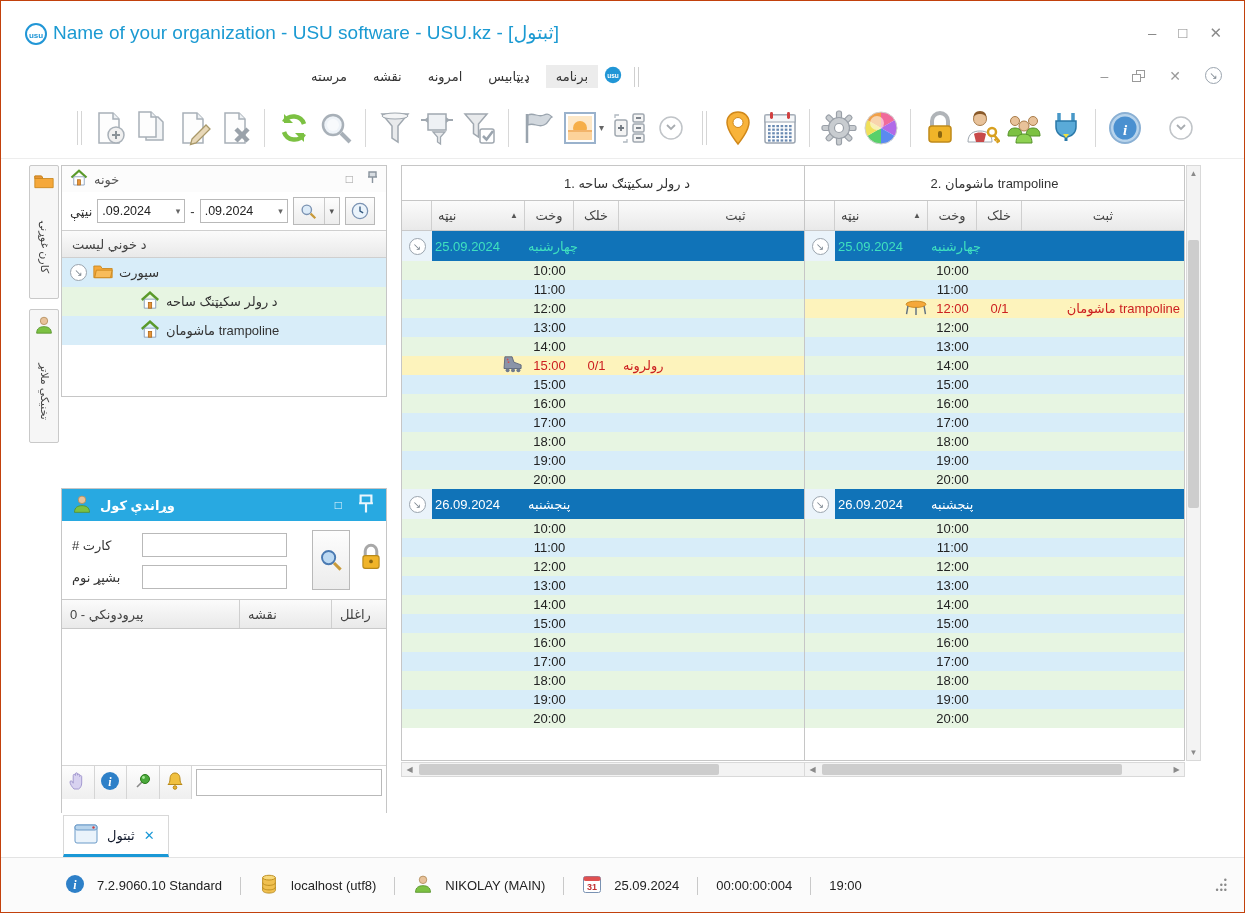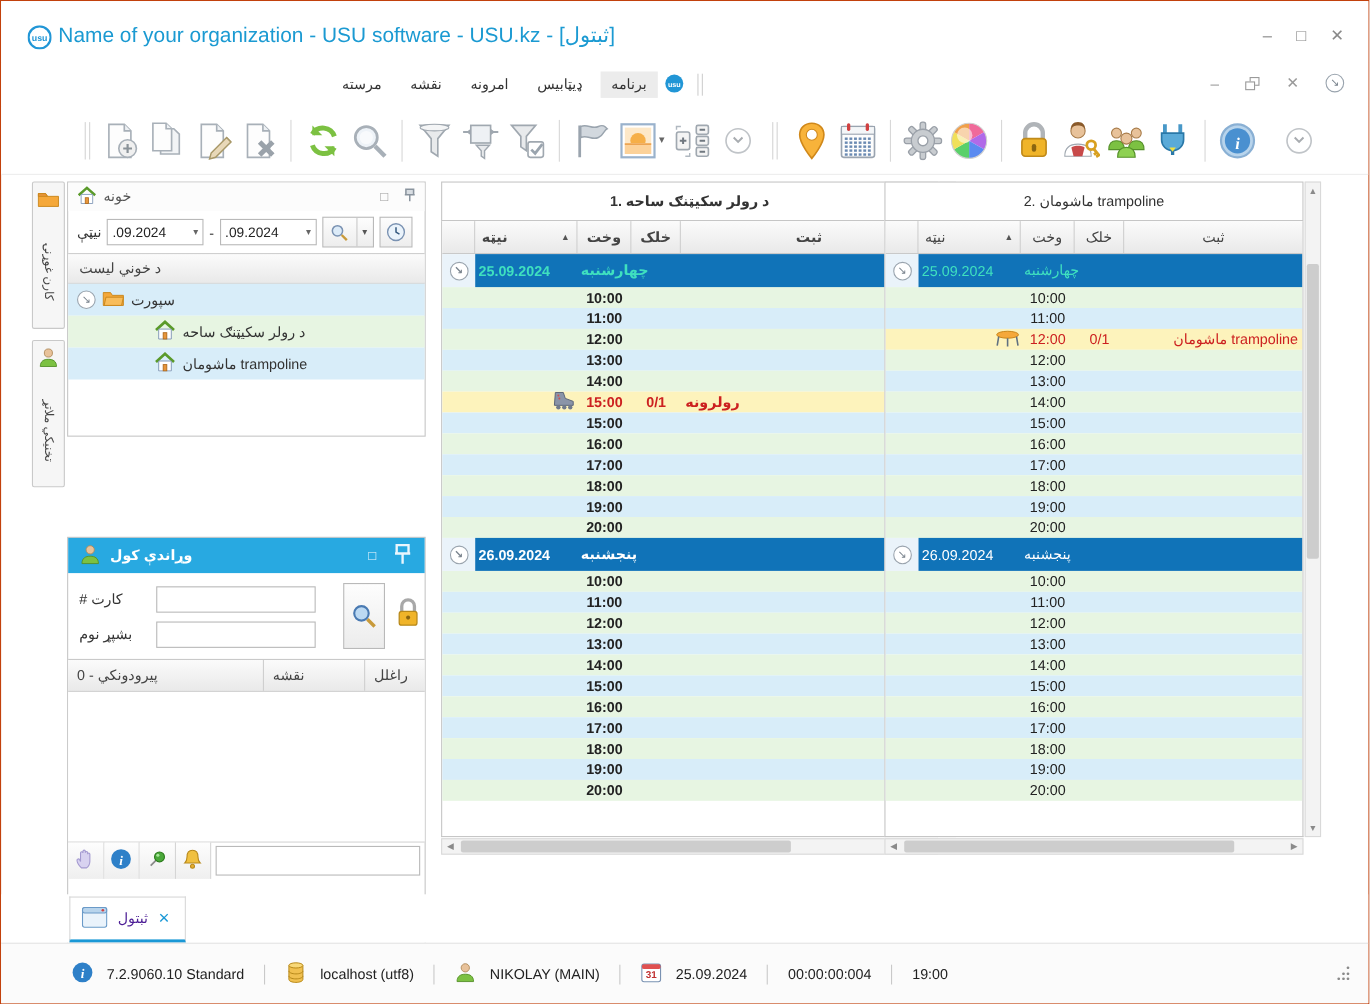--- a/index.html
+++ b/index.html
@@ -89,21 +89,21 @@
   .vth.c2 { width:92px; }
   .vth.c3 { flex:1; }
   .vtable-body { height:136px; background:#fff; }
   .vp-buttons { display:flex; border-top:1px solid #d5d5d5; height:34px; align-items:stretch; }
   .vp-btn { width:56px; display:flex; align-items:center; justify-content:center; border-right:1px solid #d5d5d5; background:linear-gradient(#fdfdfd,#efefef); cursor:pointer; }
   .vp-btn svg { width:20px; height:20px; }
   .vp-btn-input { flex:1; border:1px solid #b9b9b9; margin:3px 4px; font-size:13px; padding:0 4px; }
 
   
   .sched { position:absolute; top:164px; height:612px; }
-  #sched1 { left:400px; width:468px;font-weight:bold; }
+  #sched1 { left:400px; width:468px; }
   #sched2 { left:803px; width:397px; }
   .sp-title { position:absolute; left:0; top:0; right:16px; height:36px; border:1px solid #c6c6c6; background:#fff; display:flex; align-items:center; justify-content:center; color:#333; }
   .sp-grid { position:absolute; left:0; top:36px; right:16px; bottom:16px; border:1px solid #c6c6c6; border-top:none; overflow:hidden; background:#fff; }
   .grid-head { display:flex; height:30px; background:linear-gradient(#fbfbfb,#e9e9e9); border-bottom:1px solid #c9c9c9; color:#444; }
   .gh-cell { display:flex; align-items:center; border-right:1px solid #cfcfcf; padding:0 6px; }
   .gh-ind { width:30px; border-right:1px solid #cfcfcf; }
   .gh-date { width:93px; justify-content:space-between;gap:32px; }
   .sort-asc { font-size:8px; color:#555; }
   .gh-time { width:49px; justify-content:center; }
   .gh-people { width:45px; justify-content:center; }
@@ -135,21 +135,21 @@
   .hscroll { position:absolute; left:0; right:16px; bottom:0; height:15px; background:#f3f3f3; border:1px solid #d9d9d9; }
   .hscroll .arr { position:absolute; top:0; height:13px; width:15px; display:flex; align-items:center; justify-content:center; font-size:8px; color:#8a8a8a; }
   .hscroll .arr.left { left:0; }
   .hscroll .arr.right { right:0; }
   .hscroll .thumb { position:absolute; top:1px; height:11px; left:17px; width:300px; background:#cdcdcd; border-radius:2px; }
 
   
   .tabbar { position:absolute; left:0; top:812px; width:100%; height:44px; background:#fff; }
   .doc-tab { position:absolute; left:62px; top:2px; width:106px; height:42px; border:1px solid #d8d8d8; border-bottom:3px solid #1a98d6; background:#fff; display:flex; align-items:center; gap:9px; padding:0 10px; cursor:pointer; }
   .doc-tab svg { width:24px; height:20px; }
-  .doc-tab .tlabel { color:#4c1d95; }
+  .doc-tab .tlabel { color:#0f172a; }
   .doc-tab .tclose { color:#1a98d6; font-weight:bold; font-size:13px; cursor:pointer; }
 
   
   .statusbar { position:absolute; left:0; top:856px; width:100%; height:56px; background:#fbfbfb; border-top:1px solid #e3e3e3; display:flex; align-items:center; color:#222; }
   .sb-item { display:flex; align-items:center; gap:12px; }
   .sb-item svg { width:20px; height:20px; }
   .sb-sep { width:1px; height:18px; background:#c9c9c9; margin:0 18px; }
   .sb-text { white-space:nowrap; }
   .sb-grip { margin-left:auto; margin-right:16px; color:#8a8a8a; font-size:9px; letter-spacing:1px; line-height:5px; text-align:right; cursor:se-resize; }
 </style>

